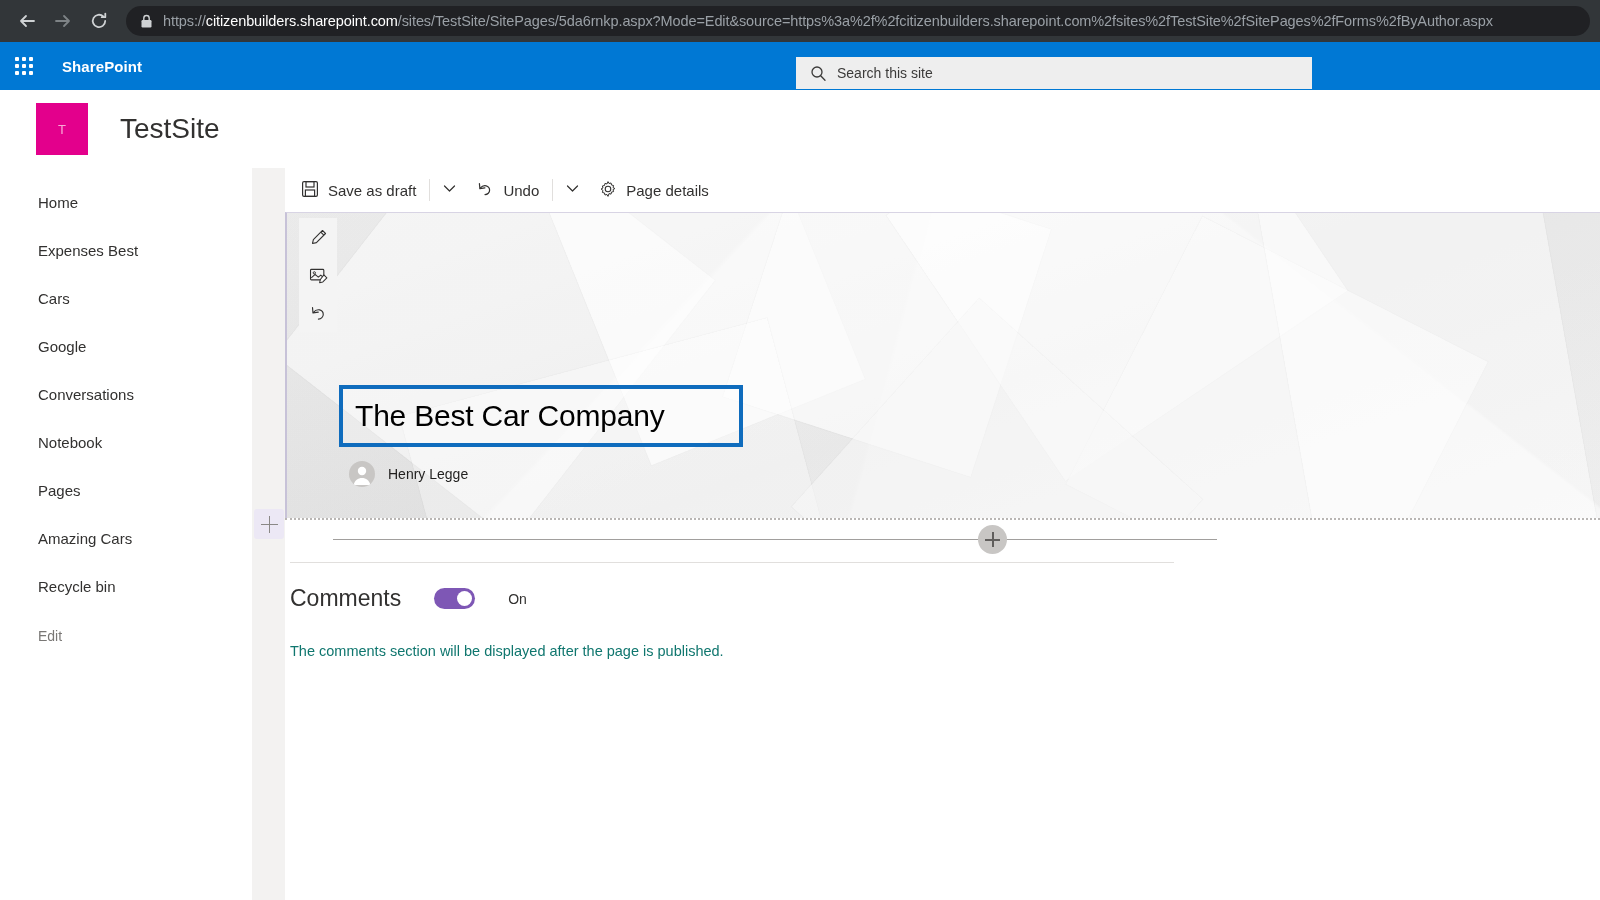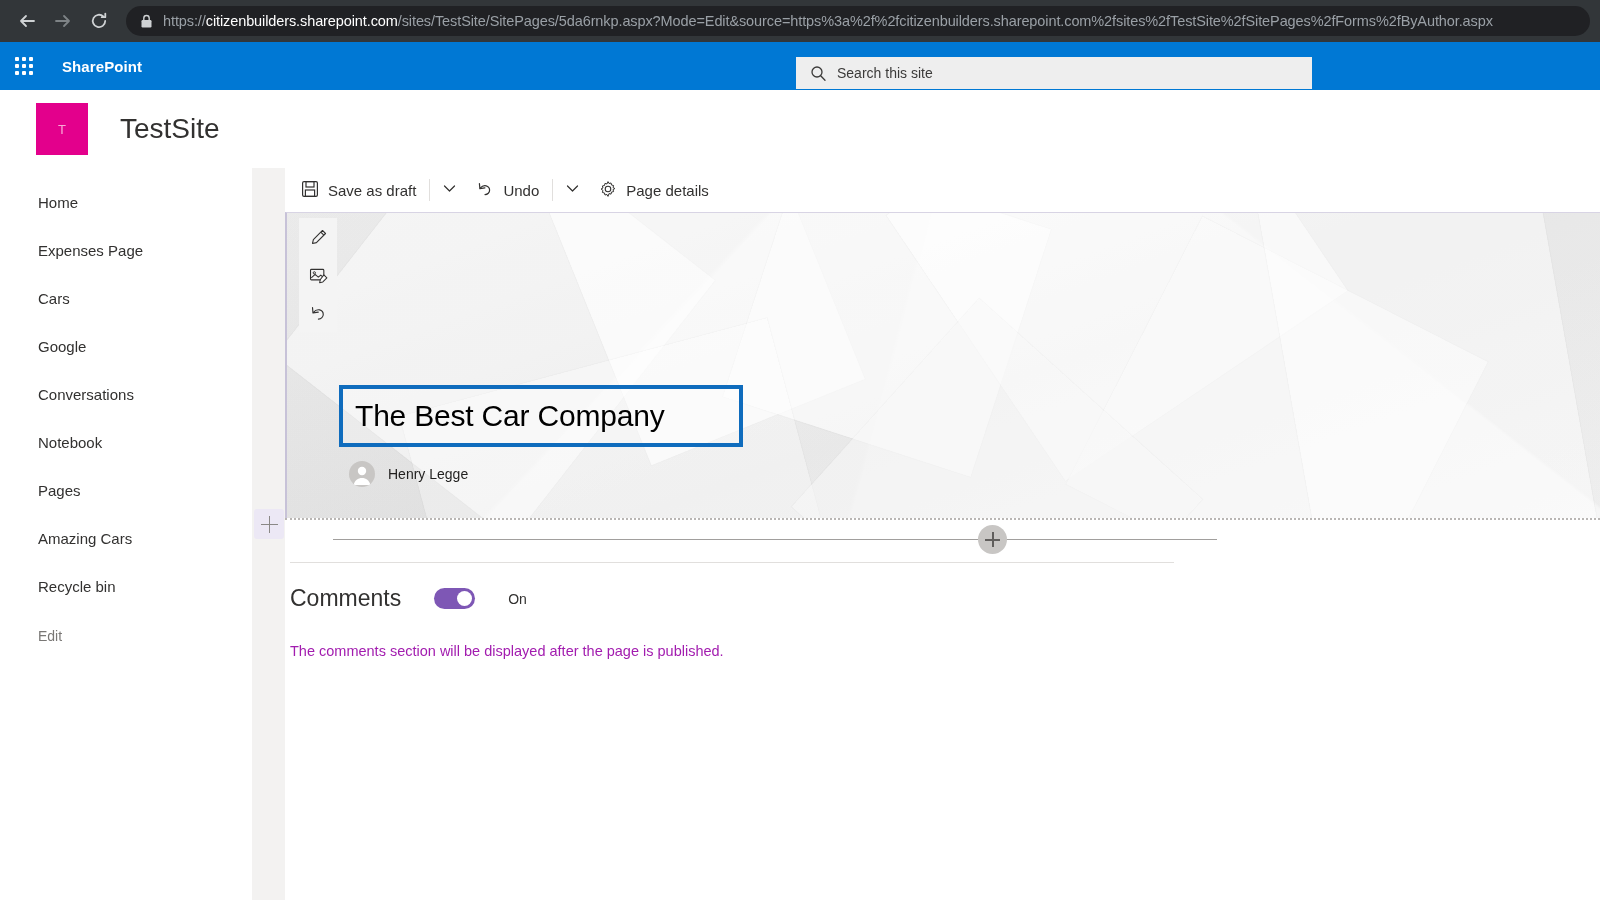--- a/index.html
+++ b/index.html
@@ -332,21 +332,21 @@
     position: absolute;
     right: 3px; top: 3px;
     width: 15px; height: 15px;
     border-radius: 50%;
     background: #ffffff;
   }
   #comments-toggle-state { font-size: 14px; color: #323130; }
   #comments-note {
     margin-top: 31px;
     font-size: 14.5px;
-    color: #a21caf;
+    color: #0f766e;
   }
 </style>
 </head>
 <body>
 
 <div id="browser-chrome">
   <div class="nav-btn">
     <svg width="20" height="20" viewBox="0 0 20 20">
         <path d="M17 10H4M9 5l-5 5 5 5" fill="none" stroke="#cfd2d4" stroke-width="1.8" stroke-linecap="round" stroke-linejoin="round"></path>
       </svg>
@@ -402,21 +402,21 @@
 
 <div id="site-header">
   <div id="site-logo">T</div>
   <div id="site-title">TestSite</div>
 </div>
 
 <div id="body-region">
 
   <nav id="left-nav">
     <div class="nav-item">Home</div>
-    <div class="nav-item">Expenses Page</div>
+    <div class="nav-item">Expenses Best</div>
     <div class="nav-item">Cars</div>
     <div class="nav-item">Google</div>
     <div class="nav-item">Conversations</div>
     <div class="nav-item">Notebook</div>
     <div class="nav-item">Pages</div>
     <div class="nav-item">Amazing Cars</div>
     <div class="nav-item">Recycle bin</div>
     <div class="nav-item edit-link">Edit</div>
   </nav>
 

